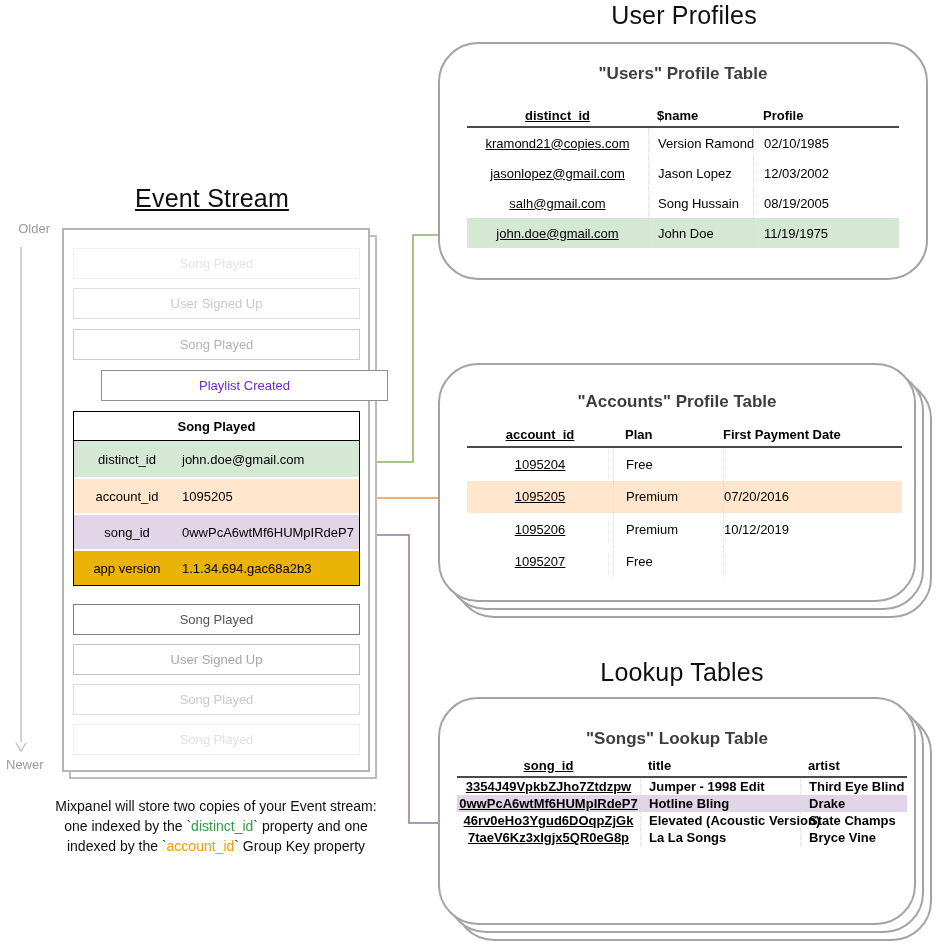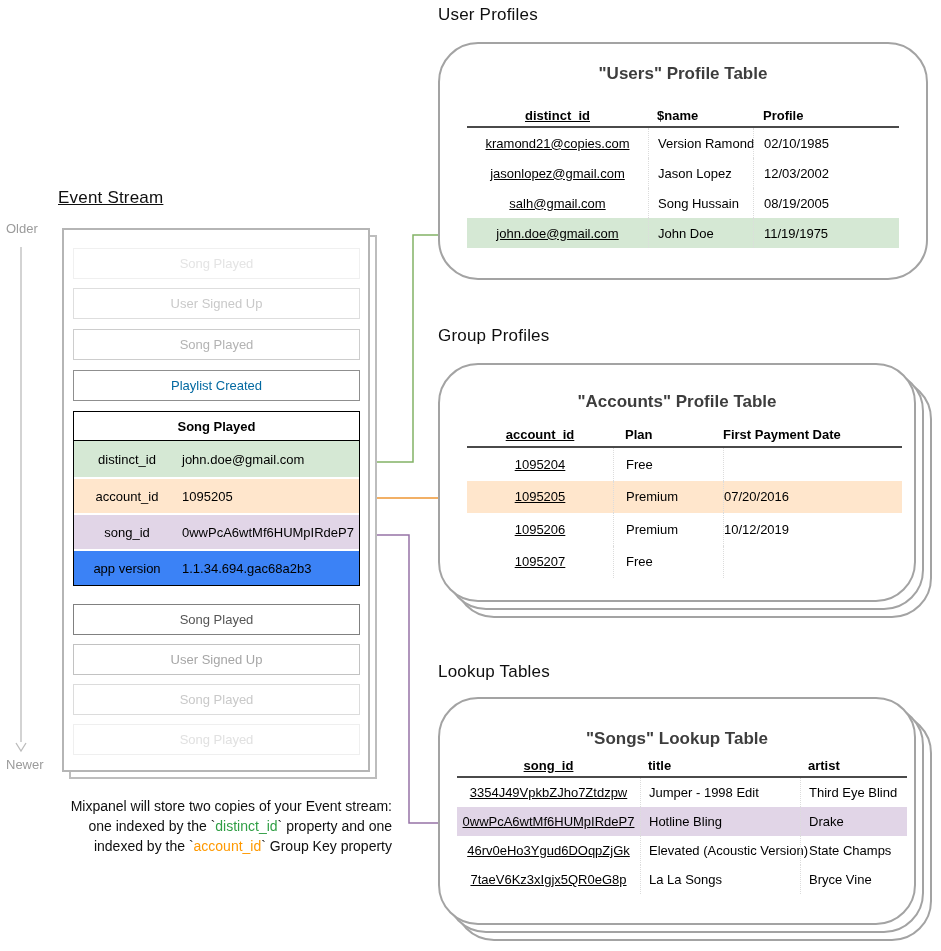--- a/index.html
+++ b/index.html
@@ -1,54 +1,54 @@
 <!DOCTYPE html>
 <html><head>
 <meta charset="utf-8">
 <style>
   * { margin:0; padding:0; box-sizing:border-box; }
   html,body { background:#fff; }
   body { font-family:"Liberation Sans","DejaVu Sans",sans-serif; color:#111; }
   .canvas { position:relative; width:941px; height:951px; background:#fff; overflow:hidden; }
 
   
-  .sec-title { position:absolute; font-size:17px; line-height:28px; text-align:left; color:#0f0f0f; letter-spacing:.2px; }
+  .sec-title { position:absolute; font-size:25px; line-height:28px; text-align:center; color:#0f0f0f; letter-spacing:.2px; }
   #es-title { left:58px; top:184px; width:308px;text-decoration:underline; }
   #up-title { left:438px; top:1px;  width:492px; }
   #gp-title { left:438px; top:322px; width:488px; }
   #lt-title { left:438px; top:658px; width:488px; }
 
   
   .es-back { position:absolute; left:69px; top:235px; width:308px; height:544px; border:2px solid #bdbdbd; background:#fff; }
   .es-main { position:absolute; left:62px; top:228px; width:308px; height:544px; border:2px solid #b5b5b5; background:#fff; }
   .older-newer { position:absolute; font-size:13px; color:#9b9b9b; width:44px; text-align:left; }
-  #older-label { left:6px; top:221px; }
+  #older-label { left:6px; top:221px;text-align:right; }
   #newer-label { left:6px; top:757px; }
 
   .event-box { position:absolute; left:73px; width:287px; height:31px; border:1px solid; display:flex; align-items:center; justify-content:center; font-size:13px; background:#fff; }
   .f1 { color:#e4e4e4; border-color:#f0f0f0; }
   .f2 { color:#c9c9c9; border-color:#dedede; }
   .f3 { color:#b3b3b3; border-color:#cdcdcd; }
-  .f4 { color:#0369a1; border-color:#8f8f8f; }
+  .f4 { color:#6d28d9; border-color:#8f8f8f;margin-left:28px; }
   .f5 { color:#555555; border-color:#808080; }
   .f6 { color:#a6a6a6; border-color:#c2c2c2; }
   .f7 { color:#c9c9c9; border-color:#dcdcdc; }
   .f8 { color:#e1e1e1; border-color:#efefef; }
 
   .event-card { position:absolute; left:73px; top:411px; width:287px; }
   .event-card-header { height:30px; border:1.5px solid #000; display:flex; align-items:center; justify-content:center; font-size:13px; font-weight:bold; color:#000; background:#fff; }
   .event-card-body { border:1.5px solid #000; border-top:none; }
   .kv { height:36px; display:grid; grid-template-columns:106px 1fr; align-items:center; font-size:13px; color:#000; }
   .kv + .kv { border-top:2px solid #fff; }
   .kv .k { text-align:center; }
   .kv .v { text-align:left; padding-left:2px; }
   .hl-green  { background:#d5e8d4; }
   .hl-orange { background:#ffe6cc; }
   .hl-purple { background:#e1d5e7; }
-  .hl-none   { background:#3b82f6; }
+  .hl-none   { background:#eab308; }
 
   
   .card { position:absolute; background:#fff; border:2px solid #a3a3a3; border-radius:40px; }
   .card-title { position:absolute; left:0; width:100%; text-align:center; font-size:17px; font-weight:bold; color:#3d3d3d; }
 
   #users-card    { left:438px; top:42px;  width:490px; height:238px; }
   #accounts-card { left:438px; top:363px; width:478px; height:239px; }
   #songs-card    { left:438px; top:697px; width:478px; height:228px; }
   .stack-1, .stack-2 { border:2px solid #a3a3a3; border-radius:40px; background:#fff; position:absolute; }
   #accounts-s1 { left:446px; top:371px; width:478px; height:239px; }
@@ -74,26 +74,26 @@
 
   #accounts-table { left:467px; top:422px; width:435px; }
   #accounts-table .thead, #accounts-table .trow { grid-template-columns:146px 110px 179px; }
   #accounts-table .thead { height:26px; }
   #accounts-table .trow { height:32.5px; }
   #accounts-table .thead span:nth-child(2), #accounts-table .trow span:nth-child(2) { padding-left:12px; }
 
   #songs-table { left:457px; top:755px; width:450px; }
   #songs-table .thead, #songs-table .trow { grid-template-columns:183px 160px 107px; }
   #songs-table .thead { height:23px; }
-  #songs-table .trow { height:29px; }
+  #songs-table .trow { height:17px;font-weight:bold; }
   #songs-table .thead span:nth-child(2), #songs-table .trow span:nth-child(2) { padding-left:8px; }
   #songs-table .thead span:nth-child(3), #songs-table .trow span:nth-child(3) { padding-left:8px; }
 
   
-  .caption { position:absolute; left:40px; top:796px; width:352px; text-align:right; font-size:14px; line-height:20px; color:#0f0f0f; }
+  .caption { position:absolute; left:40px; top:796px; width:352px; text-align:center; font-size:14px; line-height:20px; color:#0f0f0f; }
   .code-green  { color:#2f9e44; }
   .code-orange { color:#ff9900; }
 
   
   .overlay { position:absolute; left:0; top:0; width:941px; height:951px; pointer-events:none; }
 </style>
 </head>
 <body>
 
 <div class="canvas">
@@ -199,21 +199,20 @@
       <span>Song Hussain</span>
       <span>08/19/2005</span>
     </div>
     <div class="trow hl-green">
       <span class="c-center key">john.doe@gmail.com</span>
       <span>John Doe</span>
       <span>11/19/1975</span>
     </div>
   </div>
 
-  <div class="sec-title" id="gp-title">Group Profiles</div>
   <div class="stack-2" id="accounts-s2"></div>
   <div class="stack-1" id="accounts-s1"></div>
   <div class="card" id="accounts-card">
     <div class="card-title" style="top:27px">"Accounts" Profile Table</div>
   </div>
   <div class="dtable" id="accounts-table">
     <div class="thead">
       <span class="c-center key">account_id</span>
       <span>Plan</span>
       <span>First Payment Date</span>

